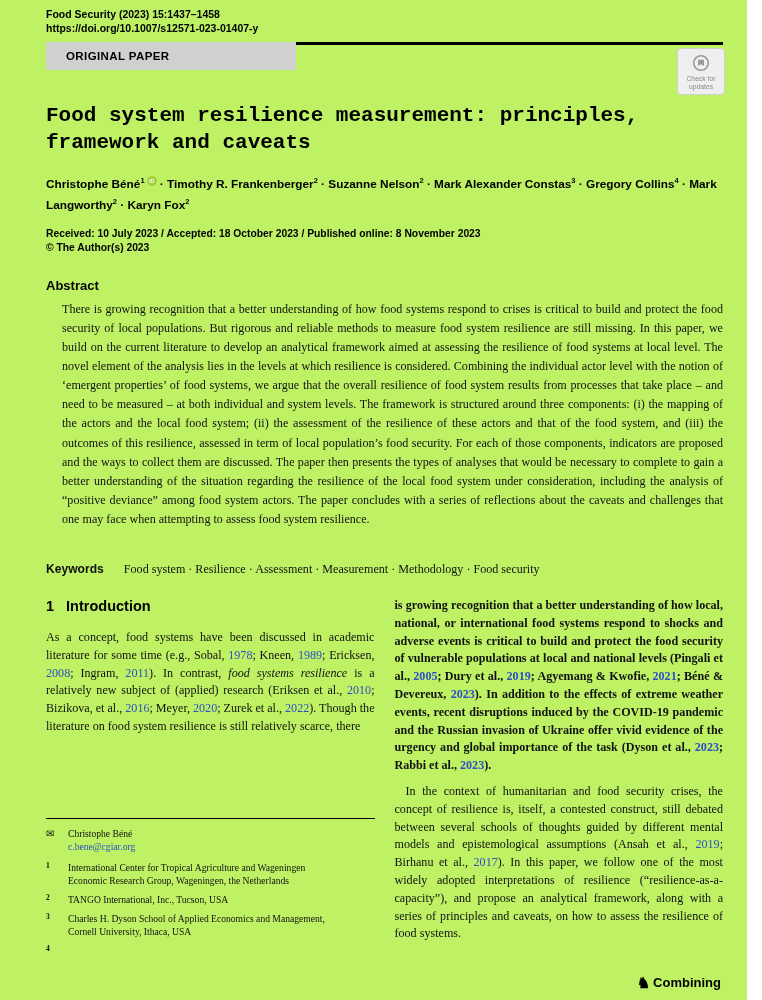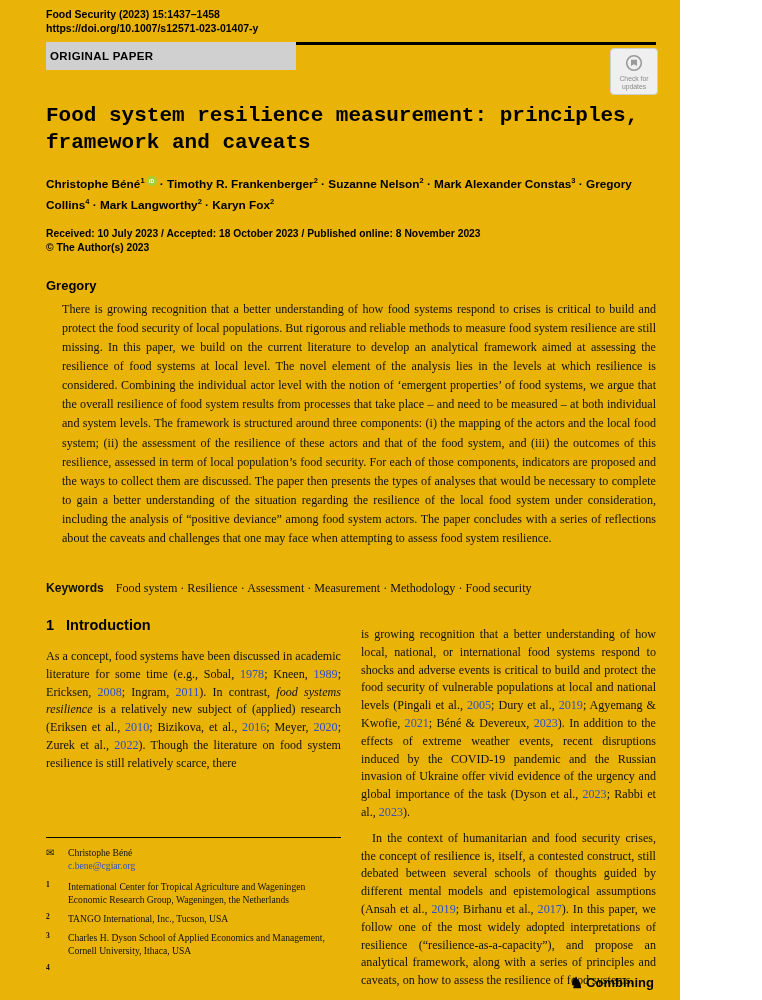--- a/index.html
+++ b/index.html
@@ -1,34 +1,34 @@
 <!DOCTYPE html>
 <html lang="en" style="--cite-color: #2e4fc6; --orcid-color: #a6ce39; --banner-bg: #d0d0d0;"><head>
 <meta charset="utf-8">
 <style>
   html,body{margin:0;padding:0;background:#ffffff;}
   .page{
     position:relative;
-    width:680px;height:1000px;
-    background:#eab308;
+    width:747px;height:1000px;
+    background:#bef264;
     font-family:"Liberation Serif", serif;
     color:#111;
     overflow:hidden;
     box-sizing:border-box;
     padding:7px 24px 0 46px;
   }
   
   .jref{font-family:"Liberation Sans",sans-serif;font-weight:bold;font-size:10.5px;line-height:14px;color:#000;}
   .doi{font-family:"Liberation Sans",sans-serif;font-weight:bold;font-size:10.5px;line-height:14px;color:#000;}
   
   .band{display:flex;align-items:flex-start;margin-top:7px;}
   .banner{
     width:250px;height:28px;background:var(--banner-bg,#d0d0d0);
     font-family:"Liberation Sans",sans-serif;font-weight:bold;font-size:11.5px;
-    letter-spacing:.4px;color:#000;display:flex;align-items:center;padding-left:4px;box-sizing:border-box;
+    letter-spacing:.4px;color:#000;display:flex;align-items:center;padding-left:20px;box-sizing:border-box;
   }
   .rule{flex:1;height:3px;background:#000;}
   
   .badge{
     position:absolute;top:48px;right:22px;width:48px;
     background:#efefef;border:1px solid #cfcfcf;border-radius:4px;
     display:flex;flex-direction:column;align-items:center;padding:4px 2px 3px 2px;box-sizing:border-box;
   }
   .badge-text{font-family:"Liberation Sans",sans-serif;font-size:6.8px;line-height:8px;color:#8a8a8a;text-align:center;margin-top:2px;}
   
@@ -46,28 +46,28 @@
     display:inline-block;width:10px;height:10px;border-radius:50%;
     background:var(--orcid-color,#a6ce39);color:#fff;font-size:5px;line-height:10px;
     text-align:center;vertical-align:super;margin-left:2px;font-family:"Liberation Sans",sans-serif;
   }
   .sep{font-weight:bold;}
   .dates{font-family:"Liberation Sans",sans-serif;font-weight:bold;font-size:10.3px;line-height:14px;color:#000;margin-top:12px;}
   
   .abstract h2{font-family:"Liberation Sans",sans-serif;font-size:13px;line-height:16px;margin:23px 0 0 0;color:#000;}
   .abstract p{font-size:12.1px;line-height:19.1px;text-align:justify;margin:6px 0 0 16px;hyphens:auto;}
   .keywords{font-size:12.1px;line-height:16px;margin:32px 0 0 0;}
-  .kw-label{font-family:"Liberation Sans",sans-serif;font-weight:bold;margin-right:12px;}
+  .kw-label{font-family:"Liberation Sans",sans-serif;font-weight:bold;margin-right:20px;}
   
   .columns{display:flex;gap:20px;margin-top:14px;height:372px;}
   .col{width:336px;display:flex;flex-direction:column;}
   .sec{font-family:"Liberation Sans",sans-serif;font-size:14.5px;line-height:18px;font-weight:bold;margin:6px 0 0 0;color:#000;}
   .sec-num{margin-right:12px;}
   .body-p{font-size:12.1px;line-height:17.8px;text-align:justify;margin:14px 0 0 0;hyphens:auto;}
-  .body-p.cont{margin-top:16px;}
+  .body-p.cont{margin-top:6px;font-weight:bold;}
   .body-p.indent{text-indent:11px;margin-top:8px;}
   .cite{color:var(--cite-color,#2e4fc6);}
   .it{font-style:italic;}
   
   .footnotes{margin-top:auto;border-top:1px solid #000;padding-top:8px;font-size:9.6px;line-height:13px;}
   .corr{display:flex;margin-bottom:8px;}
   .env{width:22px;font-size:10px;flex:0 0 22px;}
   .email{color:var(--cite-color,#2e4fc6);}
   .affil{display:flex;margin-bottom:6px;}
   .affnum{width:22px;flex:0 0 22px;font-weight:bold;font-size:7.5px;vertical-align:super;position:relative;top:-2px;}
@@ -106,21 +106,21 @@
   <h1 class="title">Food system resilience measurement: principles, framework and caveats</h1>
 
   <div class="authors"><span>Christophe Béné<sup>1</sup><span class="orcid">iD</span></span><span class="sep"> · </span><span>Timothy R. Frankenberger<sup>2</sup></span><span class="sep"> · </span><span>Suzanne Nelson<sup>2</sup></span><span class="sep"> · </span><span>Mark Alexander Constas<sup>3</sup></span><span class="sep"> · </span><span>Gregory Collins<sup>4</sup></span><span class="sep"> · </span><span>Mark Langworthy<sup>2</sup></span><span class="sep"> · </span><span>Karyn Fox<sup>2</sup></span></div>
 
   <div class="dates">
     <div>Received: 10 July 2023 / Accepted: 18 October 2023 / Published online: 8 November 2023</div>
     <div>© The Author(s) 2023</div>
   </div>
 
   <div class="abstract">
-    <h2>Gregory</h2>
+    <h2>Abstract</h2>
     <p>There is growing recognition that a better understanding of how food systems respond to crises is critical to build and protect the food security of local populations. But rigorous and reliable methods to measure food system resilience are still missing. In this paper, we build on the current literature to develop an analytical framework aimed at assessing the resilience of food systems at local level. The novel element of the analysis lies in the levels at which resilience is considered. Combining the individual actor level with the notion of ‘emergent properties’ of food systems, we argue that the overall resilience of food system results from processes that take place – and need to be measured – at both individual and system levels. The framework is structured around three components: (i) the mapping of the actors and the local food system; (ii) the assessment of the resilience of these actors and that of the food system, and (iii) the outcomes of this resilience, assessed in term of local population’s food security. For each of those components, indicators are proposed and the ways to collect them are discussed. The paper then presents the types of analyses that would be necessary to complete to gain a better understanding of the situation regarding the resilience of the local food system under consideration, including the analysis of “positive deviance” among food system actors. The paper concludes with a series of reflections about the caveats and challenges that one may face when attempting to assess food system resilience.</p>
   </div>
 
   <p class="keywords">
     <span class="kw-label">Keywords</span><span>Food system · Resilience · Assessment · Measurement · Methodology · Food security</span>
   </p>
 
   <div class="columns">
 
     <div class="col">

